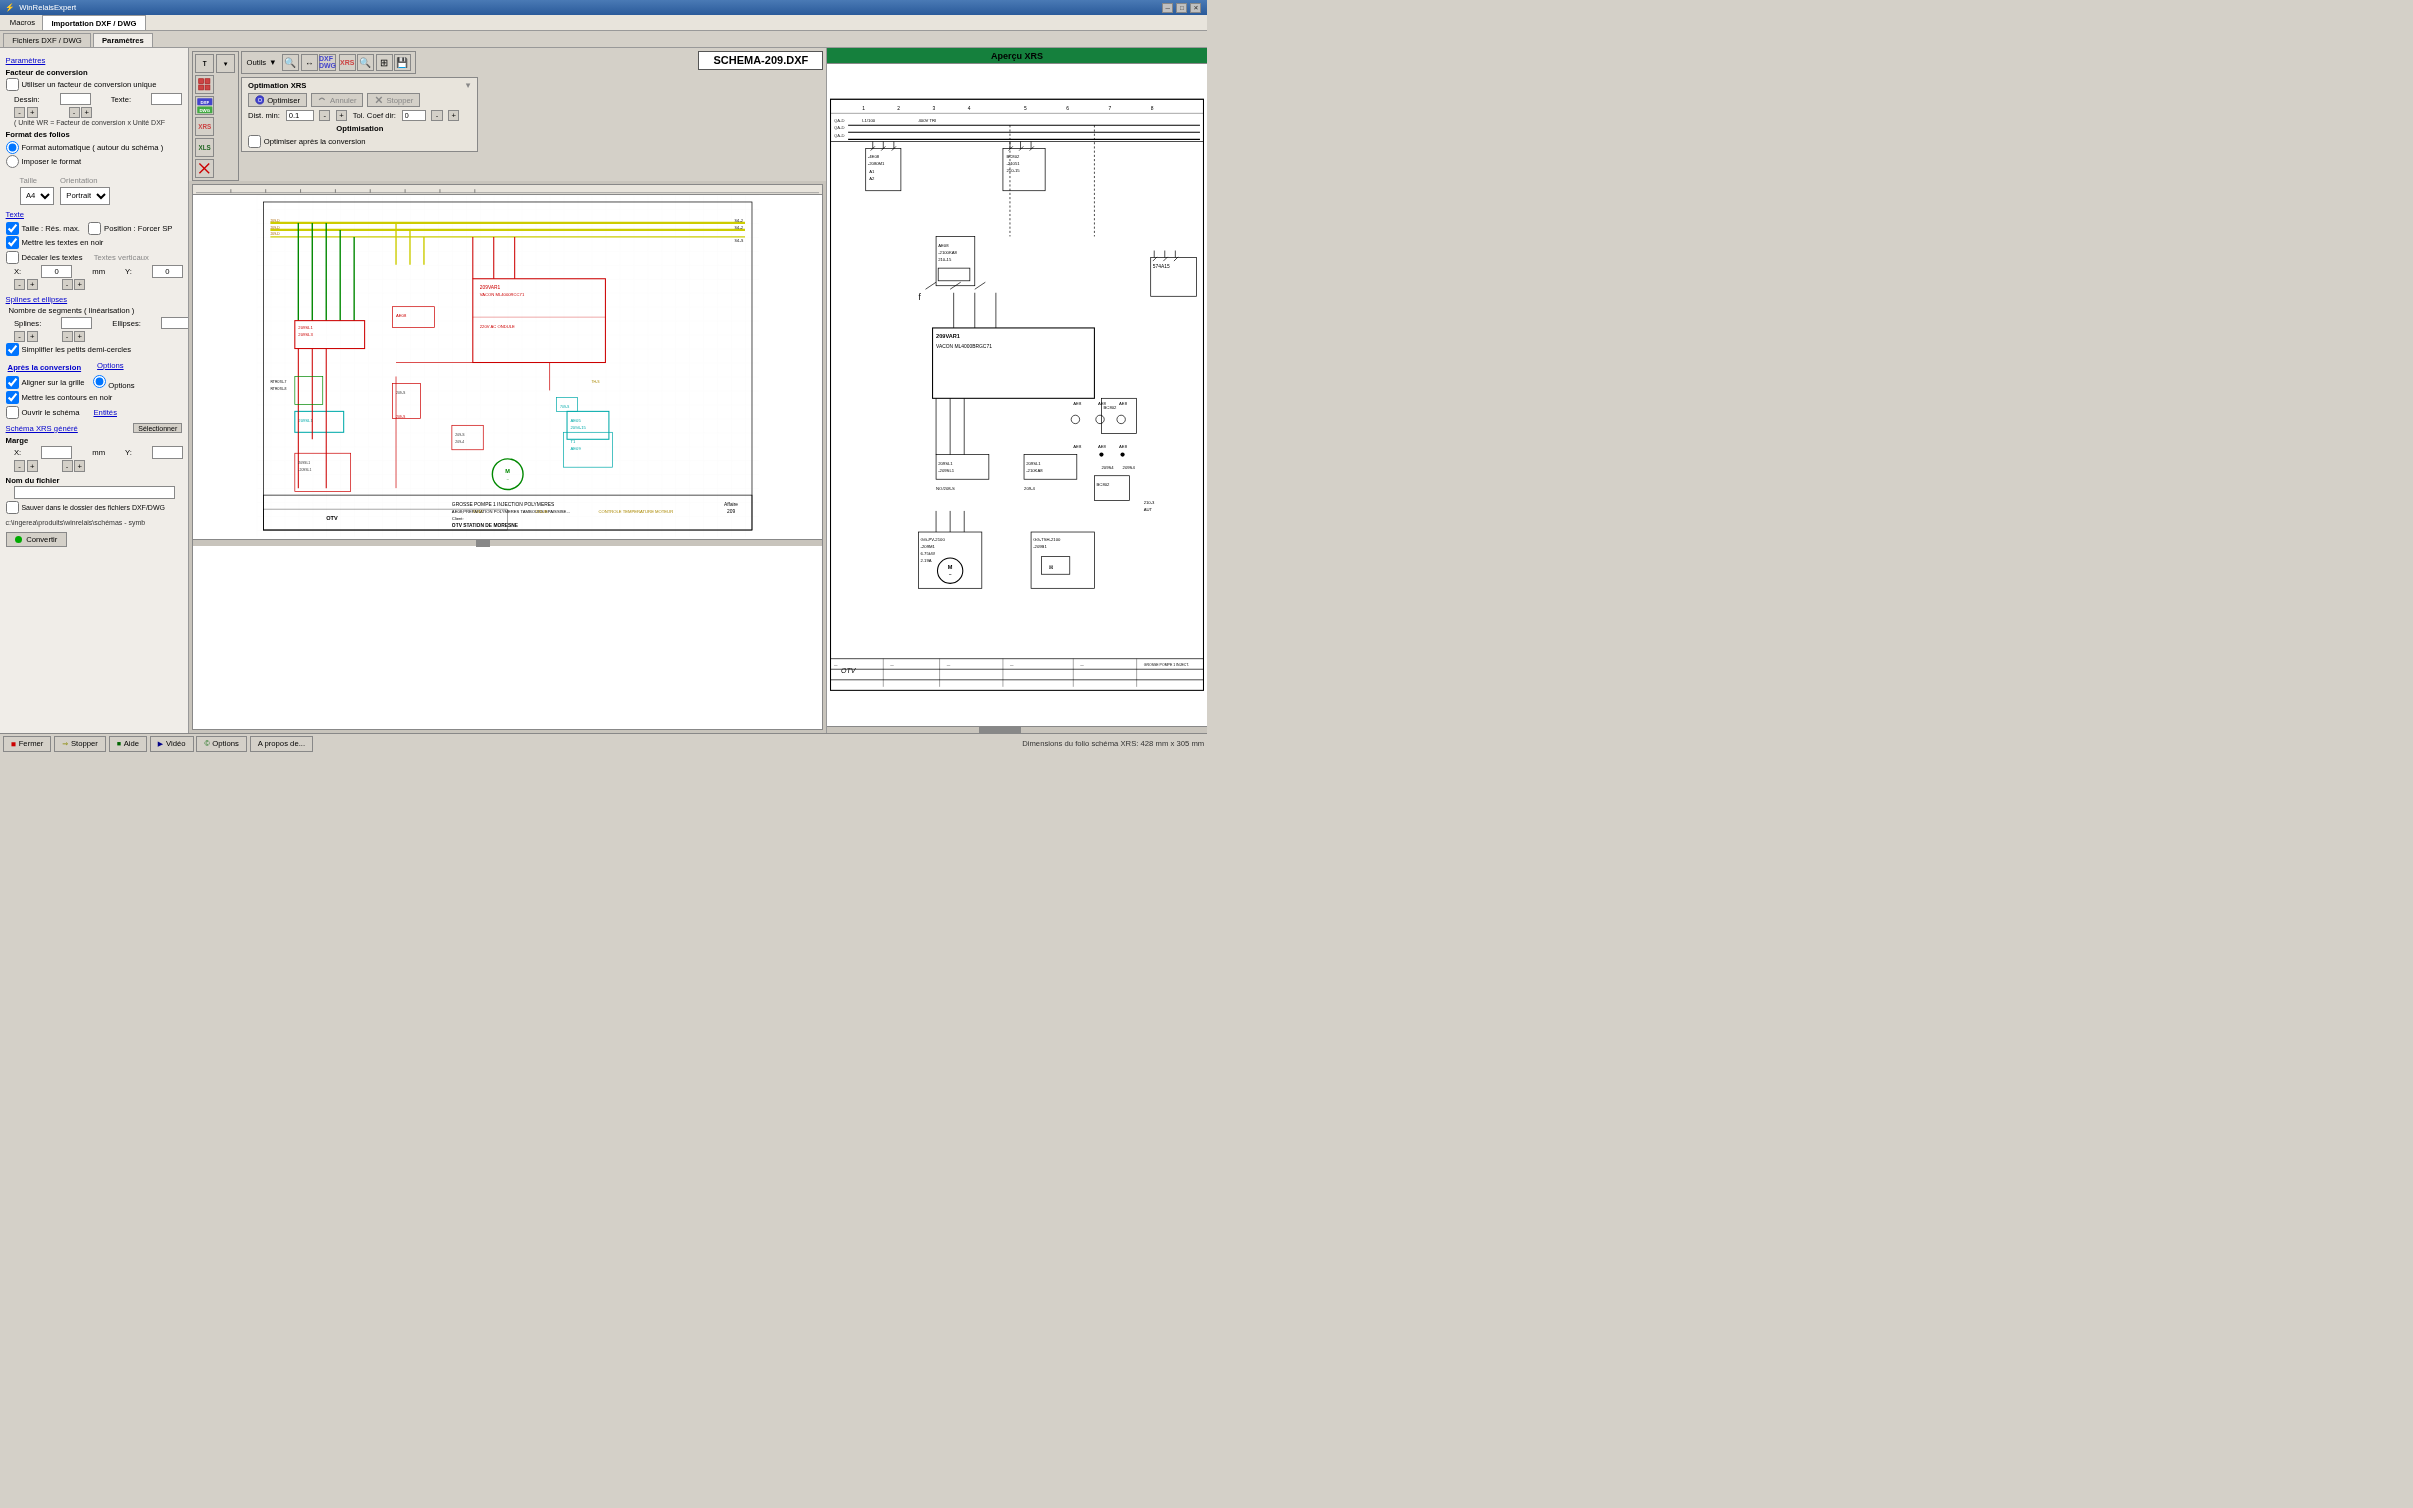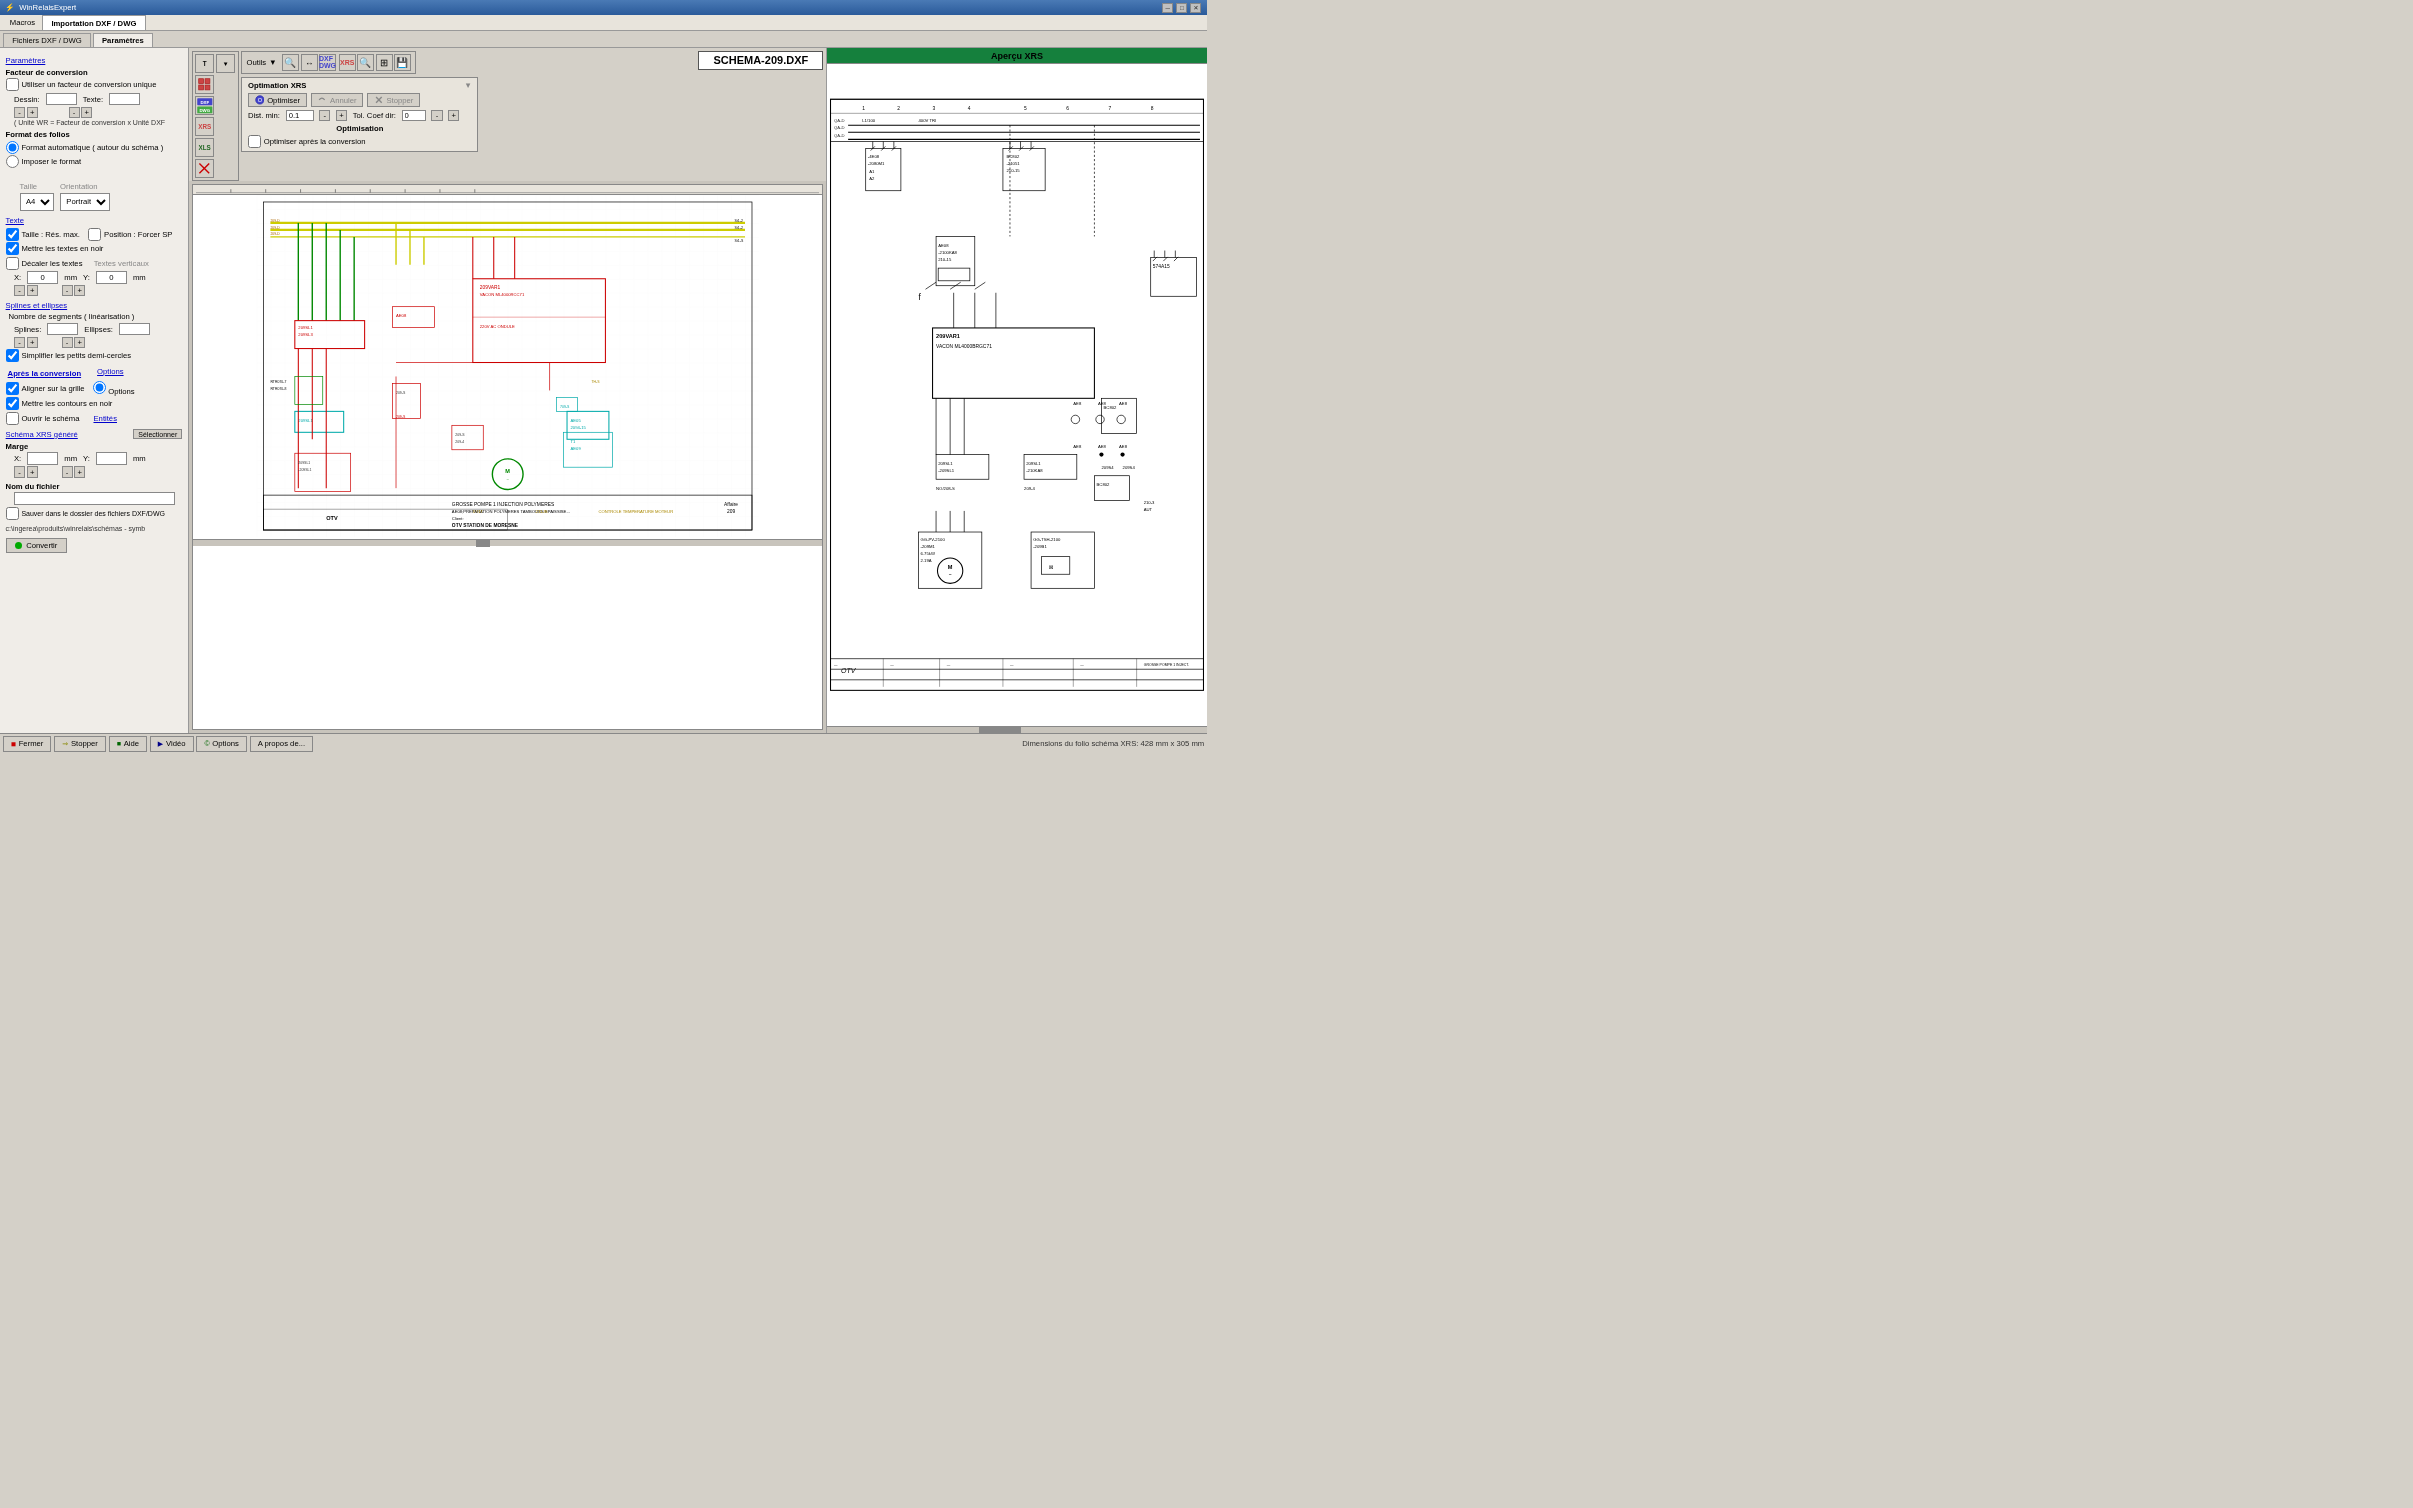--- a/index.html
+++ b/index.html
@@ -100,21 +100,21 @@
       font-size: 7.7px;
       cursor: pointer;
       margin: 4.2px 0 2.8px 0;
       display: block;
     }
     .group-label {
       font-weight: bold;
       font-size: 7.7px;
       margin: 2.8px 0 1.4px 0;
     }
-    .row { display: flex; align-items: center; gap: 6px; margin: 1.4px 0; }
+    .row { display: flex; align-items: center; gap: 20px; margin: 1.4px 0; }
     .row label { font-size: 7.7px; }
     .input-small {
       width: 31px;
       border: 0.7px solid #888;
       background: white;
       height: 12.6px;
       font-size: 7.7px;
       padding: 0.7px 2.1px;
       text-align: center;
     }
@@ -284,21 +284,21 @@
 
     <div class="group-label" style="margin-top:4.2px;">Format des folios</div>
     <div class="radio-row indent">
       <input type="radio" name="format" checked="" style="">
       <label>Format automatique ( autour du schéma )</label>
     </div>
     <div class="radio-row indent">
       <input type="radio" name="format" style="">
       <label>Imposer le format</label>
     </div>
-    <div class="taille-orient" style="margin-left:14px; margin-top:14px;">
+    <div class="taille-orient" style="margin-left:14px; margin-top:8px;">
       <div style="display:flex;flex-direction:column;gap:1.4px;">
         <span class="grayed">Taille</span>
         <select class="select-small">
           <option>A4</option>
         </select>
       </div>
       <div style="display:flex;flex-direction:column;gap:1.4px;">
         <span class="grayed">Orientation</span>
         <select class="select-small">
           <option>Portrait</option>

